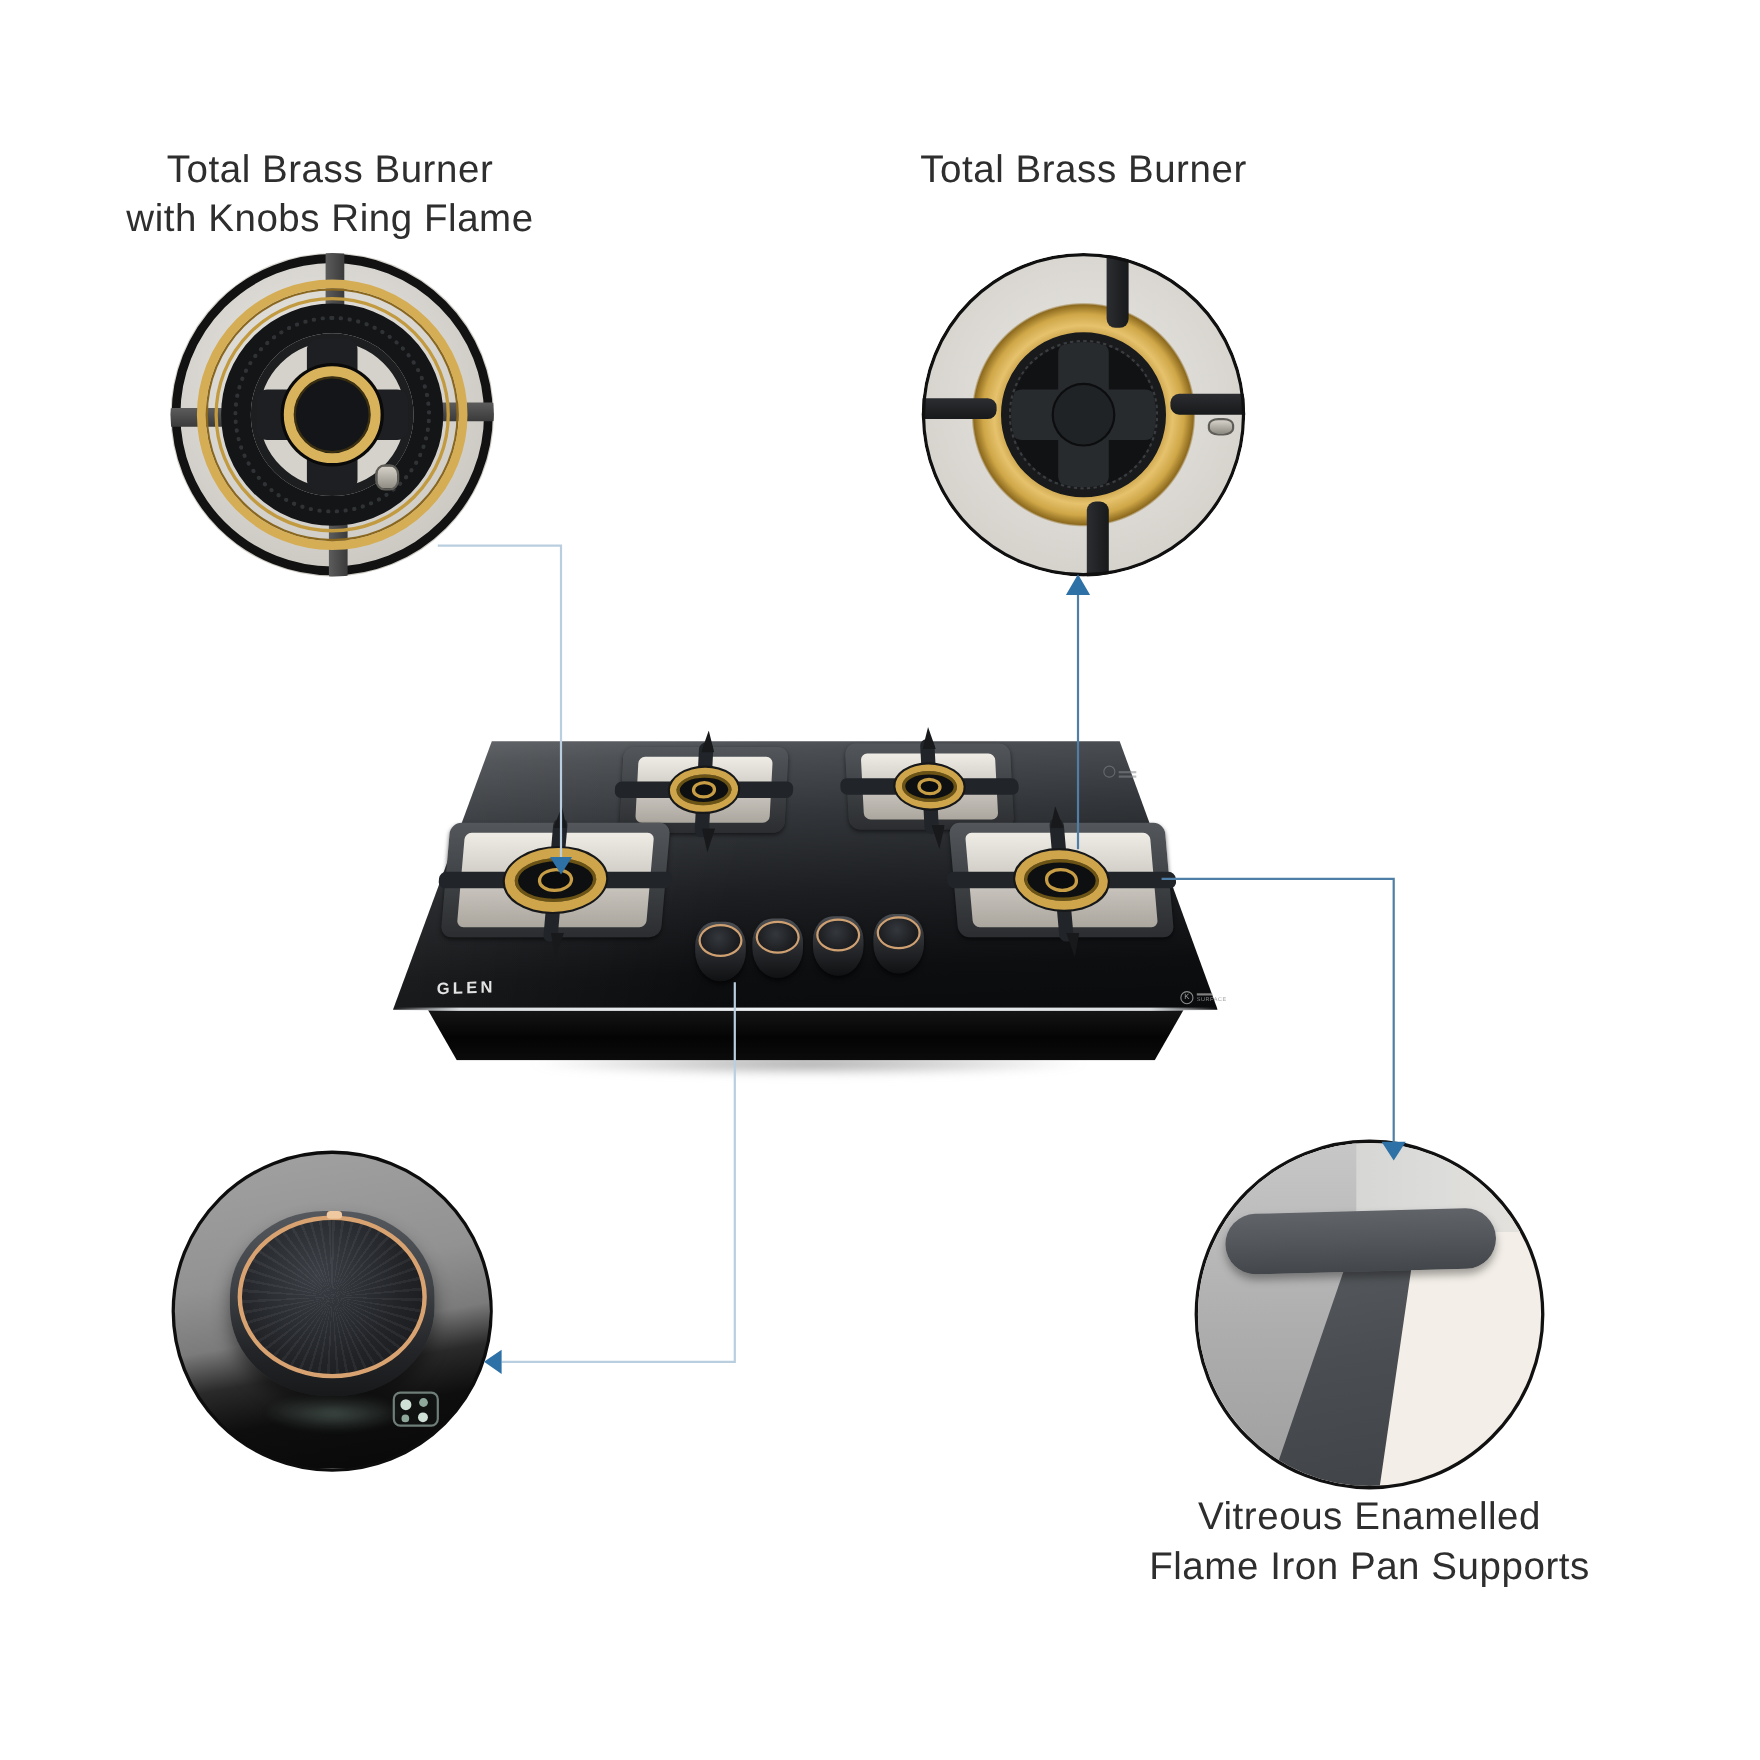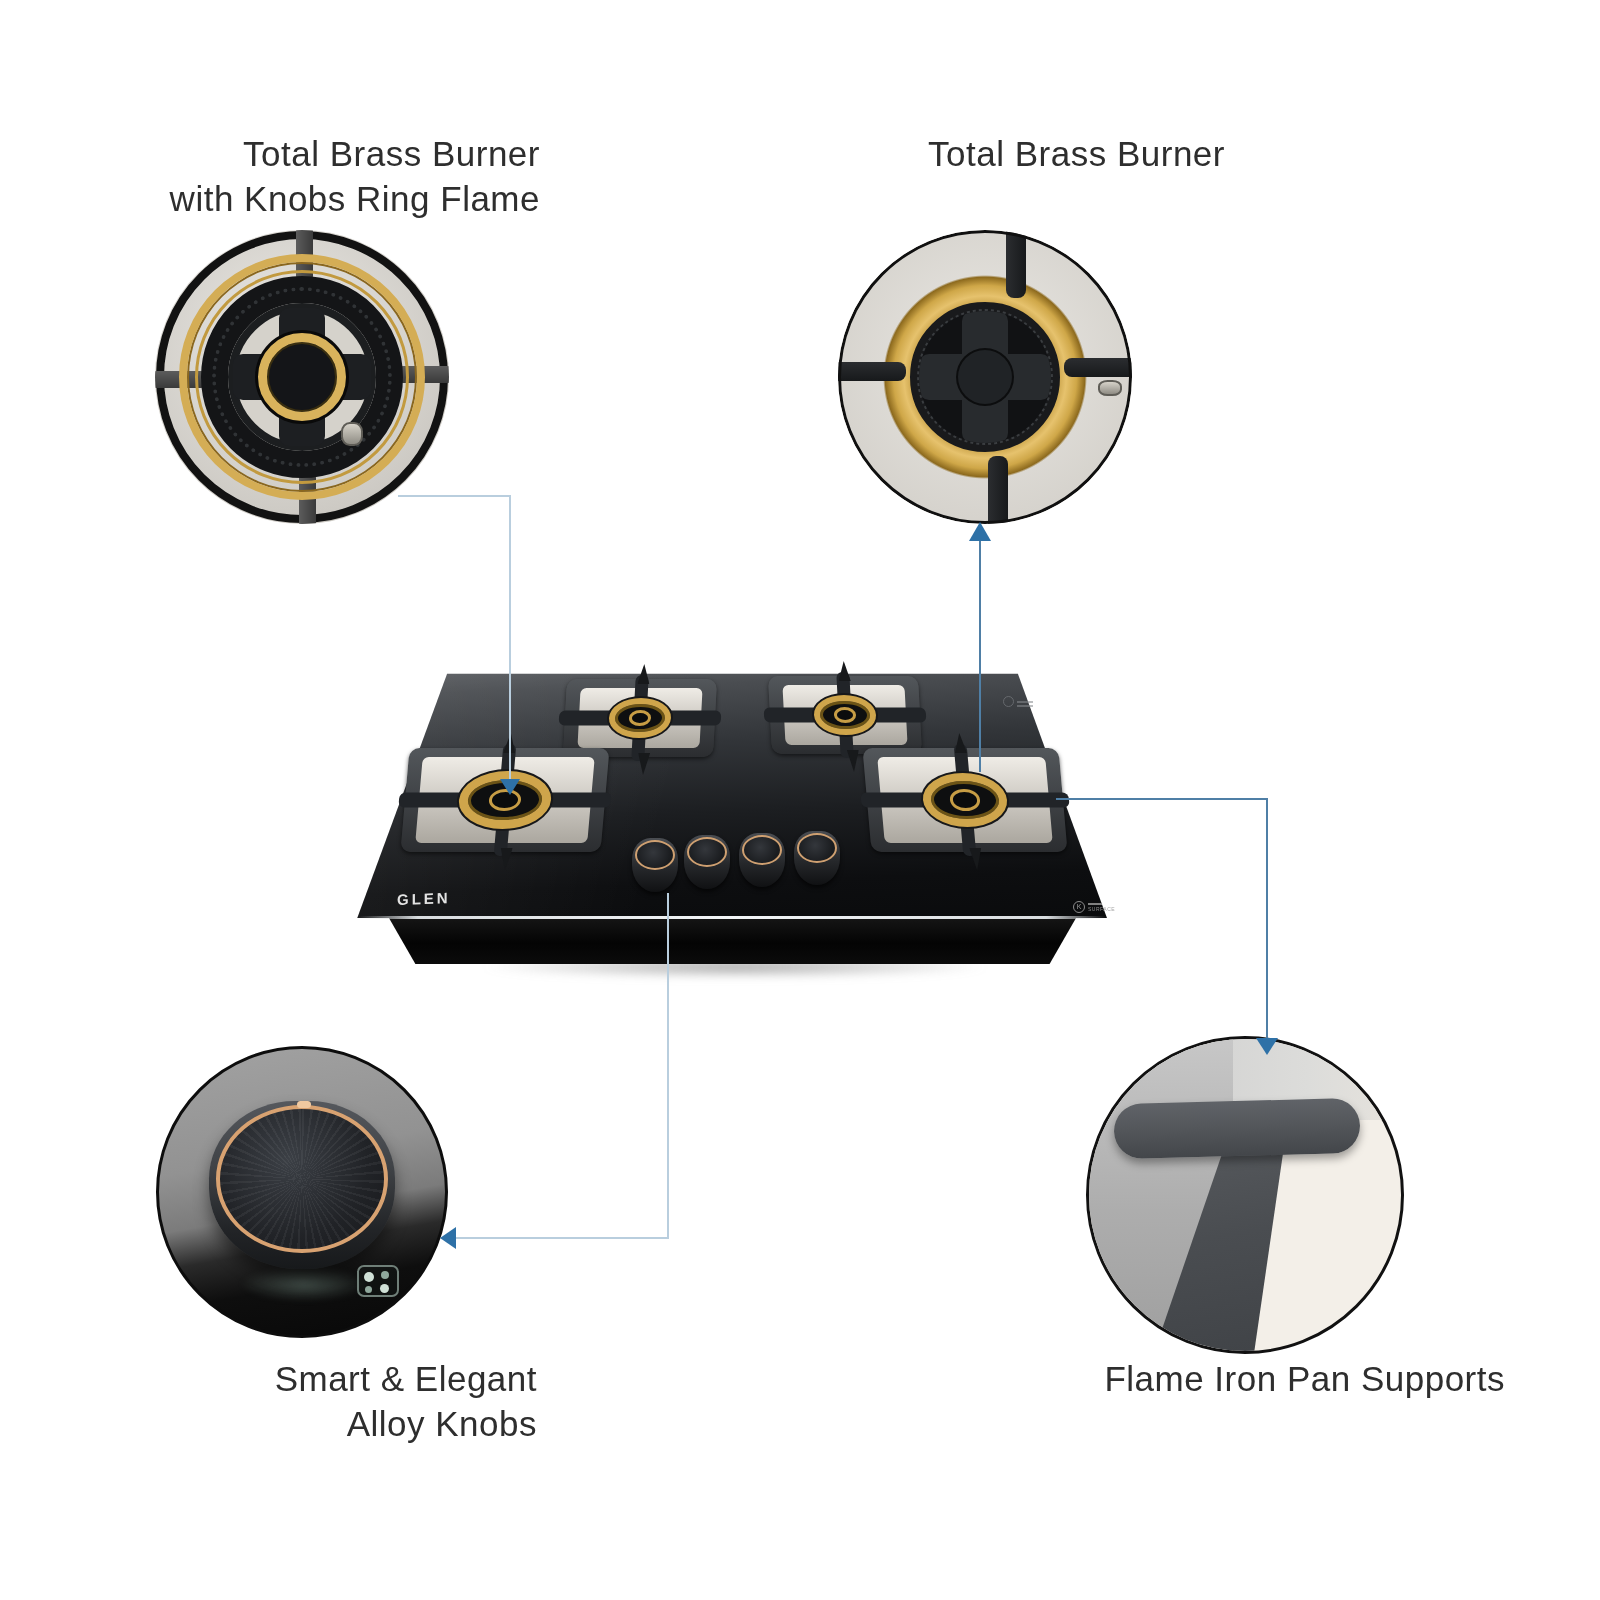--- a/index.html
+++ b/index.html
@@ -3,21 +3,21 @@
 <meta charset="utf-8">
 <style>
   * { margin:0; padding:0; box-sizing:border-box; }
   html,body { background:#ffffff; }
   .canvas {
     position:relative; width:1600px; height:1600px; overflow:hidden;
     background:#ffffff; font-family:"Liberation Sans", sans-serif;
   }
 
   
-  .label { position:absolute; text-align:right; color:var(--text,#2e2e2e);
+  .label { position:absolute; text-align:center; color:var(--text,#2e2e2e);
            font-size:35px; line-height:45px; letter-spacing:.5px; }
   .label-tl { left:60px;  top:131px;  width:480px; }
   .label-tr { left:745px; top:131px;  width:480px; }
   .label-bl { left:57px;  top:1356px; width:480px; }
   .label-br { left:985px; top:1356px; width:520px; }
 
   
   .connectors { position:absolute; left:0; top:0; width:1600px; height:1600px;
                 pointer-events:none; z-index:40; }
   .line-light { fill:none; stroke:var(--line-light,#b9cede); stroke-width:2; }
@@ -197,25 +197,22 @@
 
 <div class="canvas">
 
   <div class="label label-tl">
     <div>Total Brass Burner</div>
     <div>with Knobs Ring Flame</div>
   </div>
   <div class="label label-tr">
     <div>Total Brass Burner</div>
   </div>
-  <div class="label label-bl">
-    <div>Smart &amp; Elegant</div>
-    <div>Alloy Knobs</div>
-  </div>
   <div class="label label-br">
+    <div>Vitreous Enamelled</div>
     <div>Flame Iron Pan Supports</div>
   </div>
 
   <div class="circle c-triple">
     <div class="rim"></div>
     <div class="finger f-n"></div>
     <div class="finger f-s"></div>
     <div class="finger f-e"></div>
     <div class="finger f-w"></div>
     <div class="gold-outer"></div>

